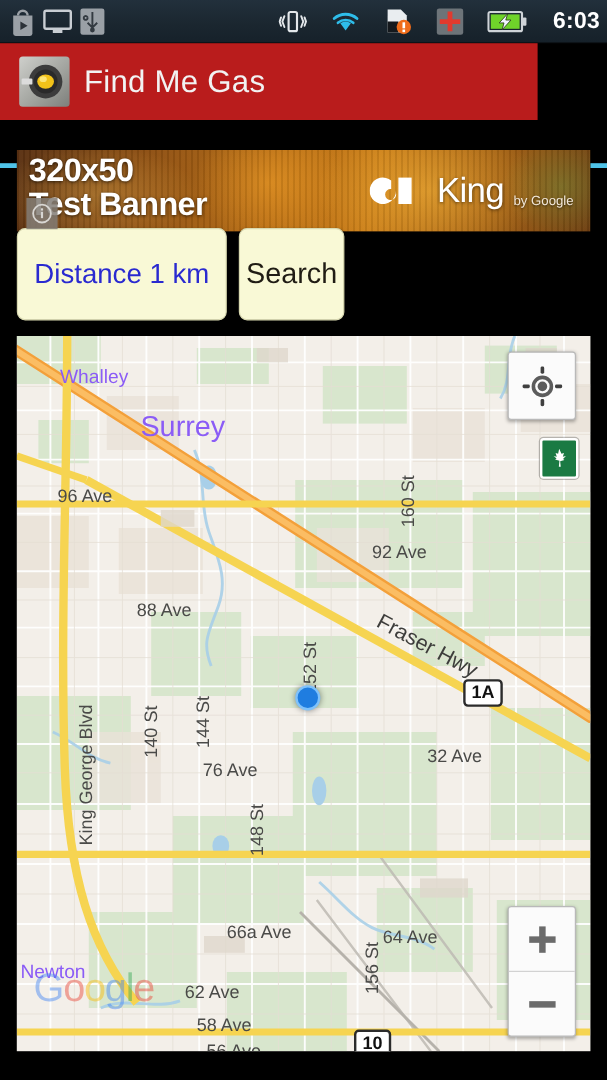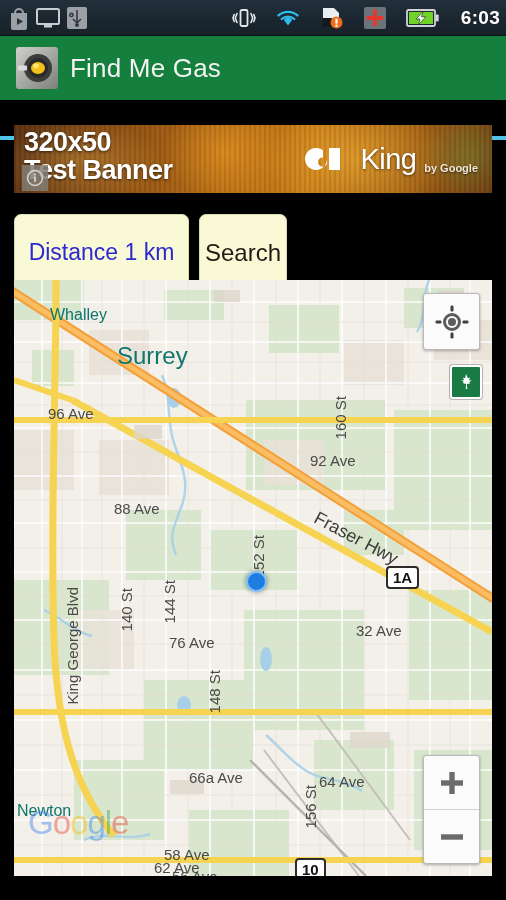--- a/index.html
+++ b/index.html
@@ -11,21 +11,21 @@
   #statusbar{position:absolute;left:0;top:0;width:506px;height:36px;
     background:linear-gradient(#22303c,#1b2730 55%,#16212a);
     border-bottom:1px solid #0d1318;box-sizing:border-box;}
   .sb-left{position:absolute;left:8px;top:0;height:36px;display:flex;align-items:center;gap:5px;}
   .sb-right{position:absolute;right:6px;top:0;height:36px;display:flex;align-items:center;gap:19px;}
   .sb-ico{display:block;}
   .sb-time{color:#fff;font-size:19px;font-weight:bold;letter-spacing:.3px;
            font-family:"Liberation Sans",sans-serif;padding-left:2px;}
 
   
-  #titlebar{position:absolute;left:0;top:36px;width:506px;height:64px;background:#15803d;}
+  #titlebar{position:absolute;left:0;top:36px;width:448px;height:64px;background:#b91c1c;}
   #app-icon{position:absolute;left:16px;top:50%;transform:translateY(-50%);
     width:42px;height:42px;border-radius:3px;
     background:linear-gradient(135deg,#cfd0cc,#9fa19c 60%,#7d7f7b);
     display:flex;align-items:center;justify-content:center;overflow:hidden;}
   #app-title{position:absolute;left:70px;top:50%;transform:translateY(-50%);
     color:#f2f2f2;font-size:26px;font-weight:normal;letter-spacing:.2px;}
   #title-divider{position:absolute;left:0;top:100px;width:506px;height:4px;background:#4fc3e8;}
 
   
   #ad-wrap{position:absolute;left:14px;top:125px;width:478px;height:68px;overflow:hidden;
@@ -42,40 +42,40 @@
     opacity:.5;}
   #ad-text{position:absolute;left:10px;top:4px;line-height:1.02;z-index:3;}
   #ad-text div{color:#fff;font-size:27px;font-weight:bold;letter-spacing:-.5px;
     text-shadow:0 1px 3px rgba(0,0,0,.65);}
   #ad-info{position:absolute;left:8px;bottom:2px;width:26px;height:26px;z-index:4;
     background:rgba(130,125,118,.85);display:flex;align-items:center;justify-content:center;}
   #ad-brand{position:absolute;right:14px;top:50%;transform:translateY(-50%);
     display:flex;align-items:center;gap:8px;z-index:3;}
   #admob-word{color:#fff;font-size:29px;letter-spacing:-.6px;
     text-shadow:0 1px 3px rgba(0,0,0,.55);}
-  #admob-by{color:#f3e8da;font-size:11px;font-weight:bold;align-self:flex-end;
+  #admob-by{color:#f3e8da;font-size:11px;font-weight:normal;align-self:flex-end;
     padding-bottom:6px;text-shadow:0 1px 2px rgba(0,0,0,.6);}
 
   
-  #btnrow{position:absolute;left:14px;top:214px;display:flex;gap:10px;}
+  #btnrow{position:absolute;left:14px;top:190px;display:flex;gap:10px;}
   .btn{background:#f9f9d6;border:1px solid #d9d9b0;border-radius:7px;
     box-shadow:0 1px 2px rgba(0,0,0,.5);display:flex;align-items:center;
     justify-content:center;height:77px;box-sizing:border-box;cursor:pointer;}
   #btn-distance{width:175px;}
   #btn-distance span{color:#2a2ad0;font-size:23px;}
   #btn-search{width:88px;}
   #btn-search span{color:#201c14;font-size:24px;}
 
   
   #map{position:absolute;left:14px;top:280px;width:478px;height:596px;
     overflow:hidden;background:#f2efe9;}
   #map-canvas{position:absolute;inset:0;}
   .mlabel{position:absolute;color:#4a4a48;white-space:nowrap;
     font-family:"Liberation Sans",sans-serif;pointer-events:none;}
-  .mlabel.place{color:#0f766e;}
+  .mlabel.place{color:#8b5cf6;}
   .vert{transform-origin:left top;}
 
   
   .mapbtn{position:absolute;background:#fbfbfb;border:1px solid #b9b9b9;
     box-shadow:0 1px 3px rgba(0,0,0,.3);cursor:pointer;}
   #mybtn{right:12px;top:13px;width:55px;height:55px;border-radius:3px;
     display:flex;align-items:center;justify-content:center;}
   #zoomctl{position:absolute;right:12px;bottom:12px;width:55px;
     background:#fbfbfb;border:1px solid #b9b9b9;border-radius:3px;
     box-shadow:0 1px 3px rgba(0,0,0,.3);}
@@ -288,21 +288,21 @@
       <div class="mlabel place" style="left:103px;top:62px;font-size:24px;">Surrey</div>
       <div class="mlabel place" style="left:3px;top:522px;font-size:16px;">Newton</div>
 
       <div class="mlabel" style="left:34px;top:125px;font-size:15px;">96 Ave</div>
       <div class="mlabel" style="left:296px;top:172px;font-size:15px;">92 Ave</div>
       <div class="mlabel" style="left:100px;top:220px;font-size:15px;">88 Ave</div>
       <div class="mlabel" style="left:155px;top:354px;font-size:15px;">76 Ave</div>
       <div class="mlabel" style="left:342px;top:342px;font-size:15px;">32 Ave</div>
       <div class="mlabel" style="left:175px;top:489px;font-size:15px;">66a Ave</div>
       <div class="mlabel" style="left:305px;top:493px;font-size:15px;">64 Ave</div>
-      <div class="mlabel" style="left:140px;top:539px;font-size:15px;margin-top:40px;">62 Ave</div>
+      <div class="mlabel" style="left:140px;top:539px;font-size:15px;">62 Ave</div>
       <div class="mlabel" style="left:150px;top:566px;font-size:15px;">58 Ave</div>
       <div class="mlabel" style="left:158px;top:588px;font-size:15px;">56 Ave</div>
 
       <div class="mlabel vert" style="left:318px;top:116px;font-size:15px;transform:rotate(-90deg) translate(-100%,0);">160 St</div>
       <div class="mlabel vert" style="left:236px;top:255px;font-size:15px;transform:rotate(-90deg) translate(-100%,0);">152 St</div>
       <div class="mlabel vert" style="left:192px;top:390px;font-size:15px;transform:rotate(-90deg) translate(-100%,0);">148 St</div>
       <div class="mlabel vert" style="left:147px;top:300px;font-size:15px;transform:rotate(-90deg) translate(-100%,0);">144 St</div>
       <div class="mlabel vert" style="left:104px;top:308px;font-size:15px;transform:rotate(-90deg) translate(-100%,0);">140 St</div>
       <div class="mlabel vert" style="left:288px;top:505px;font-size:15px;transform:rotate(-90deg) translate(-100%,0);">156 St</div>
       <div class="mlabel vert" style="left:50px;top:307px;font-size:15px;transform:rotate(-90deg) translate(-100%,0);">King George Blvd</div>

